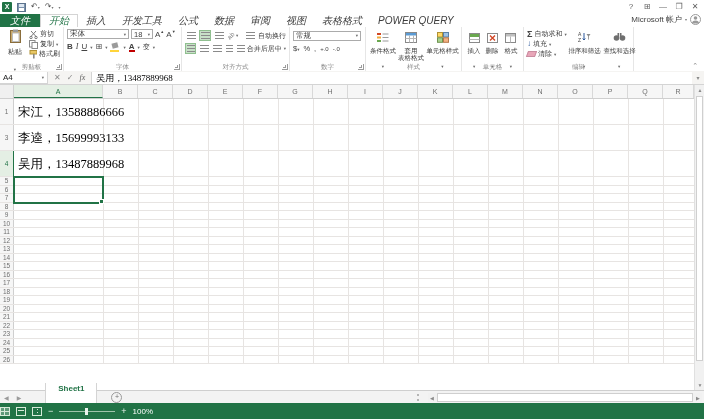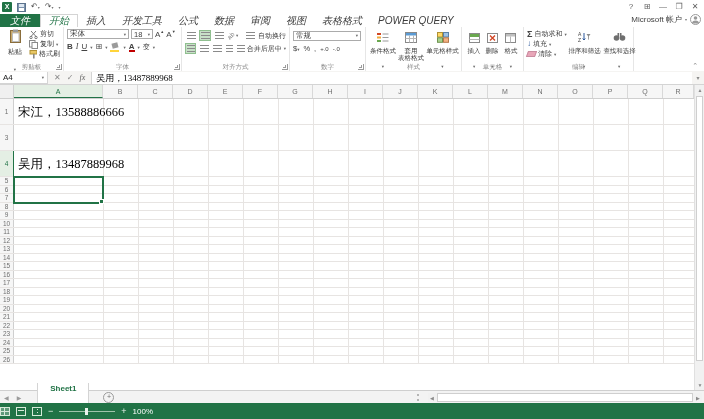--- a/index.html
+++ b/index.html
@@ -113,21 +113,21 @@
   #active-cell{position:absolute;border:2px solid #217346;pointer-events:none;z-index:3;box-sizing:border-box;}
   #active-cell::after{content:"";position:absolute;right:-2px;bottom:-2px;width:3px;height:3px;background:#217346;border:1px solid #fff;}
   #vscroll{position:absolute;right:0;top:0;bottom:0;width:10px;background:#f1f1f1;border-left:1px solid #e0e0e0;box-sizing:border-box;}
   .scr-arrow{display:block;width:10px;height:10px;text-align:center;font-size:5px;color:#8a8a8a;line-height:10px;}
   #vthumb{position:absolute;left:1px;right:1px;top:11px;height:265px;background:#fff;border:1px solid #cfcfcf;box-sizing:border-box;}
   
   #sheetbar{position:absolute;left:0;top:390px;width:704px;height:13px;background:#f3f3f3;
             border-top:1px solid #cfcfcf;box-sizing:border-box;display:flex;align-items:center;}
   .sheetnav{font-size:6px;color:#9a9a9a;padding:0 4px;}
   .sheettab{height:28px;background:#fff;border-left:1px solid #d4d4d4;border-right:1px solid #d4d4d4;
-            padding:0 12px;font-size:8px;font-weight:bold;color:#217346;line-height:12px;margin-left:12px;}
+            padding:0 12px;font-size:8px;font-weight:bold;color:#217346;line-height:12px;margin-left:20px;}
   #newsheet{width:9px;height:9px;border:1px solid #9a9a9a;border-radius:50%;color:#6f6f6f;font-size:7px;
             line-height:8px;text-align:center;margin-left:14px;}
   #hscroll{position:absolute;right:2px;top:2px;width:274px;height:9px;background:#f1f1f1;display:flex;align-items:center;}
   #hthumb{flex:1;height:9px;background:#fff;border:1px solid #cfcfcf;box-sizing:border-box;margin:0 1px;}
   .hscr-arrow{font-size:5px;color:#8a8a8a;width:8px;text-align:center;}
   #splitter{position:absolute;right:282px;top:3px;width:3px;height:7px;border-left:2px dotted #b5b5b5;}
   
   #statusbar{position:absolute;left:0;top:403px;width:704px;height:16px;background:#217346;color:#fff;
              display:flex;align-items:center;}
   #status-left{display:flex;align-items:center;gap:8px;padding-left:8px;flex:1;}
@@ -487,20 +487,21 @@
         <div class="ch" style="width: 35px;">Q</div>
         <div class="ch" style="width: 31px;">R</div>
       </div>
     <div id="gridrows">
         <div class="grow tall" style="height: 26px;">
           <div class="rnum" style="line-height: 26px;">1</div>
           <div class="ctext" style="line-height: 26px;">宋江，13588886666</div>
         </div>
         <div class="grow tall" style="height: 26px;">
           <div class="rnum" style="line-height: 26px;">3</div>
+          <div class="ctext" style="line-height: 26px;">李逵，15699993133</div>
         </div>
         <div class="grow tall" style="height: 26px;">
           <div class="rnum sel" style="line-height: 26px;">4</div>
           <div class="ctext" style="line-height: 26px;">吴用，13487889968</div>
         </div>
         <div class="grow" style="height: 8.5px;">
           <div class="rnum" style="line-height: 8.5px;">5</div>
         </div>
         <div class="grow" style="height: 8.5px;">
           <div class="rnum" style="line-height: 8.5px;">6</div>

